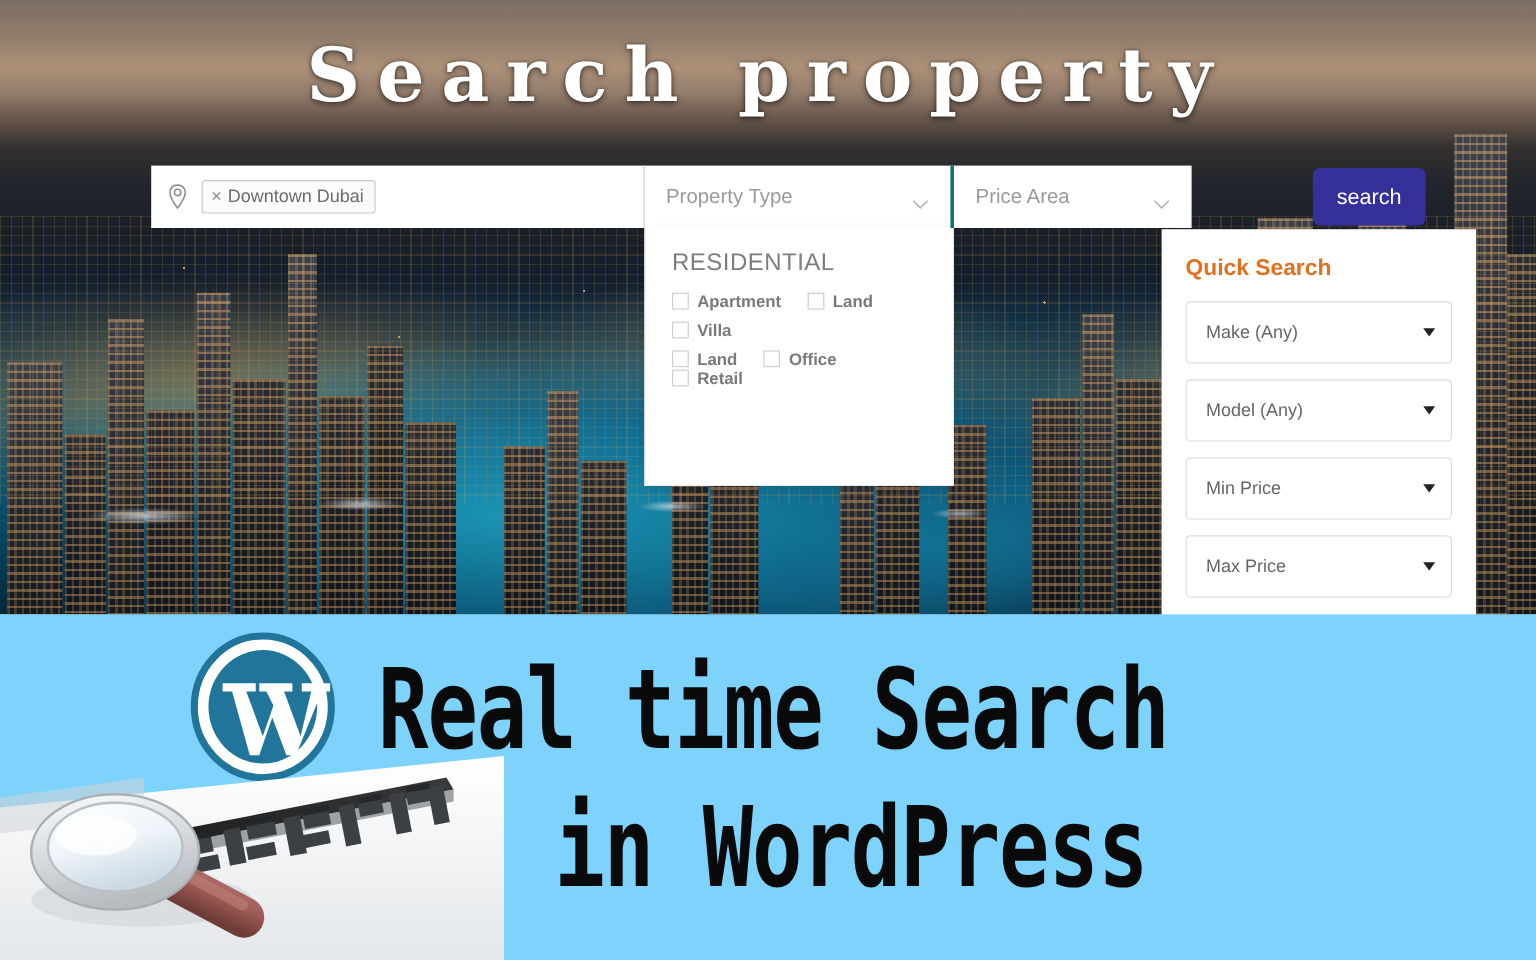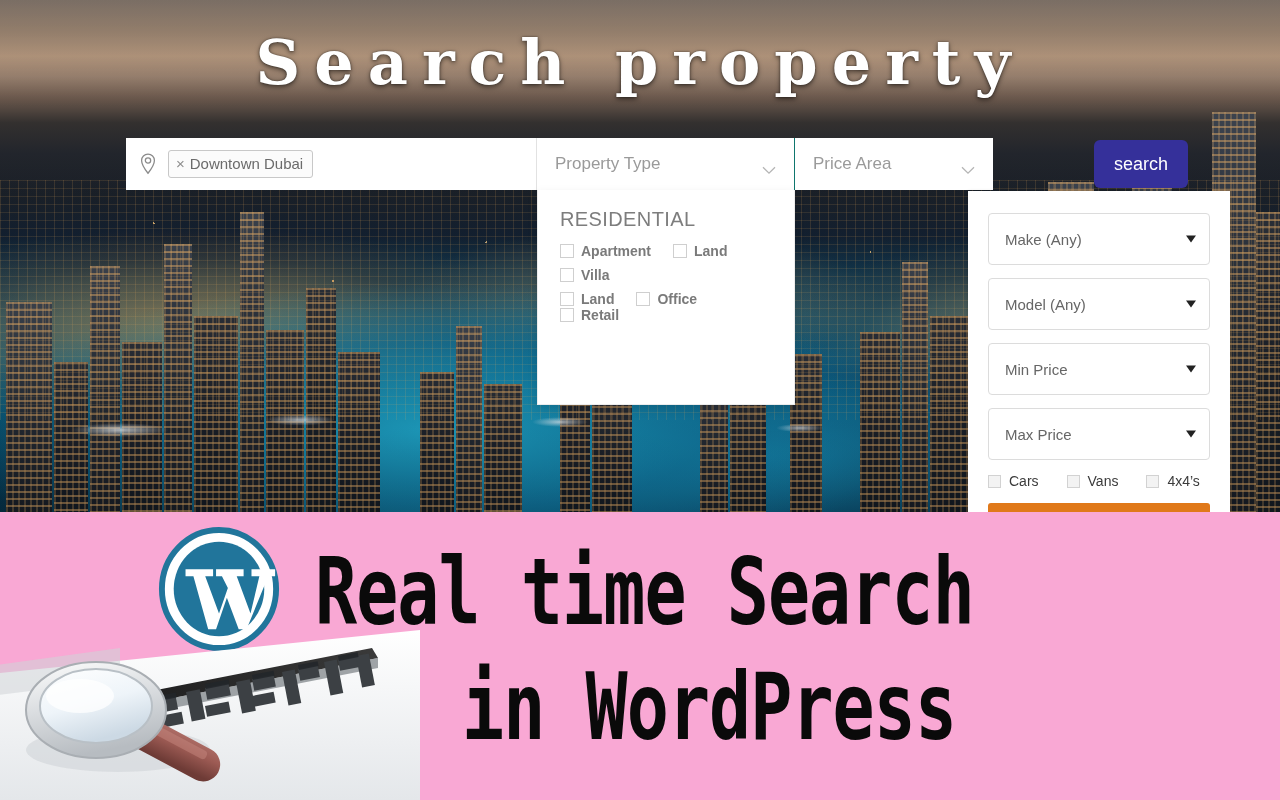--- a/index.html
+++ b/index.html
@@ -104,21 +104,21 @@
     display: inline-flex; align-items: center; gap: 5px;
     border: 1px solid #c8c8c8; border-radius: 3px; background: #fbfbfb;
     padding: 4px 9px 5px 7px; color: #6b6b6b; font-size: 15px;
   }
   .tag-x { font-size: 15px; color: #8d8d8d; line-height: 1; }
   .sb-select {
     width: 258px; background: #ffffff; display: flex; align-items: center; justify-content: space-between;
     padding: 0 18px; color: #9a9a9a; font-size: 17px; border-right: 1px solid #e2e2e2;
     position: relative;
   }
-  .sb-select.open { border-right: 1px solid #0f766e; }
+  .sb-select.open { border-right: 3px solid #0f766e; }
   .sb-select.narrow { width: 198px; border-right: none; }
   .chev { width: 14px; height: 9px; flex: 0 0 auto; }
   .sb-btn {
     margin-left: 101px;
     background: #35309a; color: #ffffff; border: none; border-radius: 6px;
     width: 94px; height: 48px; align-self: center;
     font-size: 18px; cursor: pointer;
   }
 
   
@@ -185,21 +185,21 @@
     width: 193px; height: 76px; background: #fff; border: 1px solid #e0e0e0; border-right: none;
     display: flex; align-items: center; padding: 0 16px;
     color: #b4b4b4; font-size: 19px;
   }
   .sts-btn {
     width: 76px; height: 76px; background: #fff; border: 1px solid #e0e0e0;
     display: flex; align-items: center; justify-content: center; cursor: pointer;
   }
 
   
-  .bottom { position: absolute; left: 0; top: 512px; width: 1280px; height: 288px; background: #f9a8d4; }
+  .bottom { position: absolute; left: 0; top: 512px; width: 1280px; height: 288px; background: #7dd3fc; }
   .wp-logo { position: absolute; left: 156px; top: 14px; width: 126px; height: 126px; }
   .promo-line {
     position: absolute; color: #0a0a0a; white-space: nowrap;
     font-family: "DejaVu Sans Mono", "Liberation Mono", monospace;
     font-weight: 700; font-size: 76px; letter-spacing: -1px;
     transform: scaleY(1.22) scaleX(0.92); transform-origin: left top;
   }
   .promo-1 { left: 315px; top: 25px; }
   .promo-2 { left: 462px; top: 140px; }
 
@@ -319,20 +319,21 @@
         <span class="cb-label">Office</span>
       </label>
       <label class="cb-item">
         <span class="cb-box"></span>
         <span class="cb-label">Retail</span>
       </label>
     </div>
   </div>
 
   <div class="quick">
+    <div class="quick-title">Quick Search</div>
 
     <div class="q-select">
       <span>Make (Any)</span>
       <span class="q-arrow"></span>
     </div>
     <div class="q-select">
       <span>Model (Any)</span>
       <span class="q-arrow"></span>
     </div>
     <div class="q-select">

